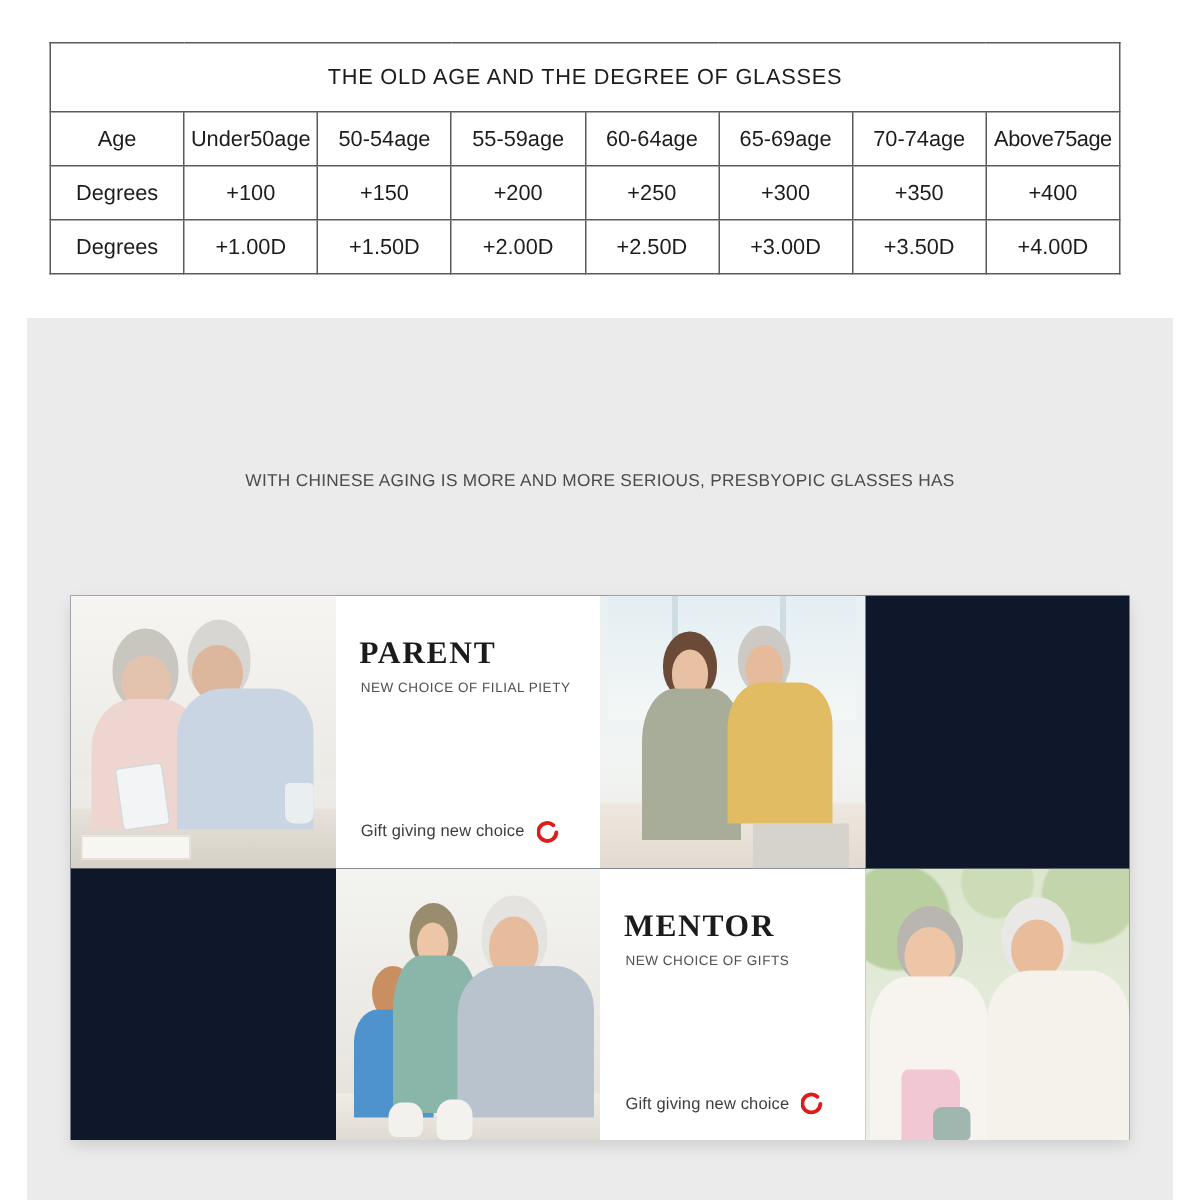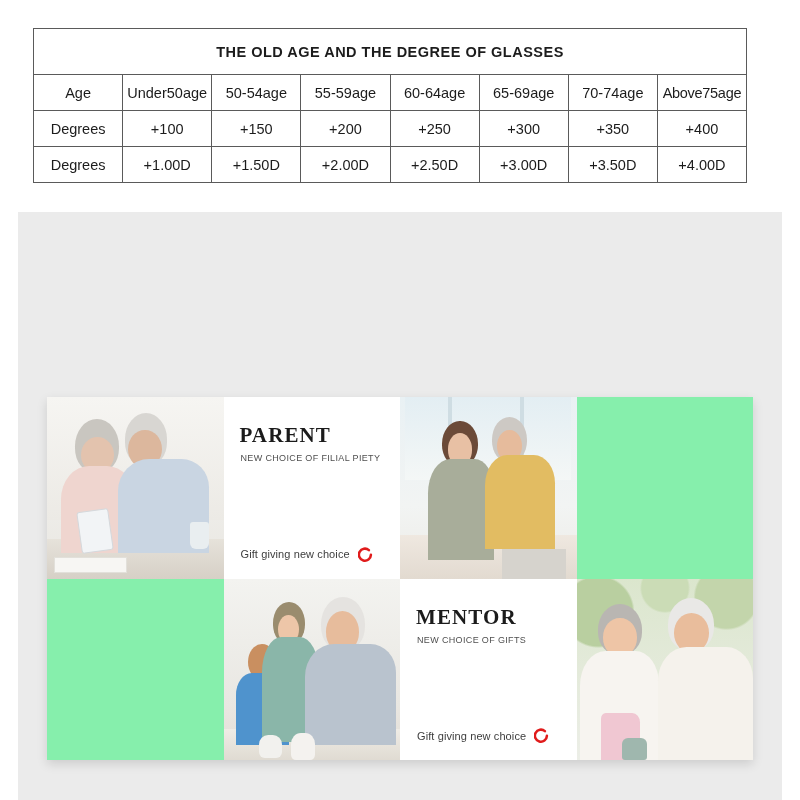--- a/index.html
+++ b/index.html
@@ -36,21 +36,21 @@
     padding: 0;
     white-space: nowrap;
     overflow: hidden;
   }
   td.title-cell {
     border: 1px solid #5a5a5a;
     height: 45px;
     color: #9c8d75;
     font-size: 23px;
     letter-spacing: 0.5px;
-    font-weight: 700;
+    font-weight: 400;
     font-family: "Liberation Sans", sans-serif;
     margin-top: 12px;
   }
   tr.head-row td { height: 35px; }
   tr.data-row td { height: 35px; }
   td.label-col { font-size: 14.5px; }
   td.tight { font-size: 13px; letter-spacing: -0.3px; }
 
   
   .gray-panel {
@@ -88,21 +88,21 @@
   }
   .section-sub span { display: block; }
 
   
   .card-grid {
     position: absolute;
     left: 29px;
     top: 185px;
     width: 706px;
     height: 363px;
-    background: #86efac;
+    background: #0f172a;
     box-shadow: 0 4px 10px rgba(0,0,0,0.13);
   }
   .grid-inner {
     position: absolute;
     left: 0; top: 0; right: 0; bottom: 0;
     display: grid;
     grid-template-columns: 1fr 1fr;
     grid-template-rows: 1fr 1fr;
   }
   .cell {
@@ -273,20 +273,21 @@
         <td>+4.00D</td>
       </tr>
     </tbody>
   </table>
 </div>
 
 <div class="gray-panel">
 
 
   <div class="section-sub">
+    <span>WITH CHINESE AGING IS MORE AND MORE SERIOUS, PRESBYOPIC GLASSES HAS</span>
   </div>
 
   <div class="card-grid">
     <div class="grid-inner">
 
       <div class="cell img-left">
         <div class="photo p1">
           <div class="wall"></div>
             <div class="table"></div>
           <div class="ph h1"></div>

